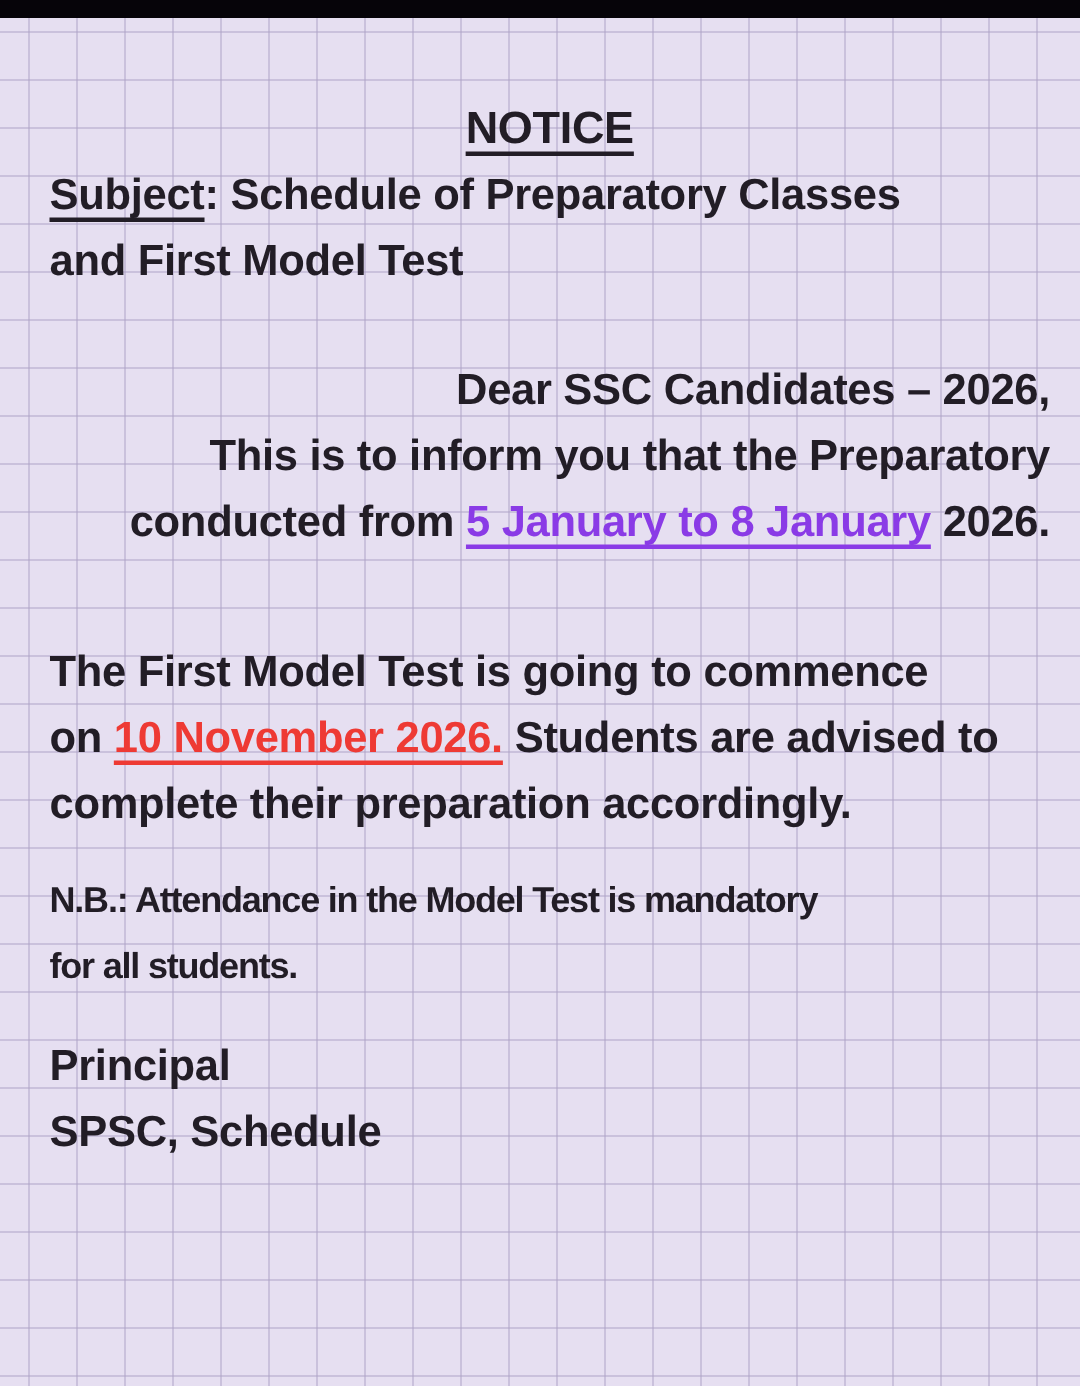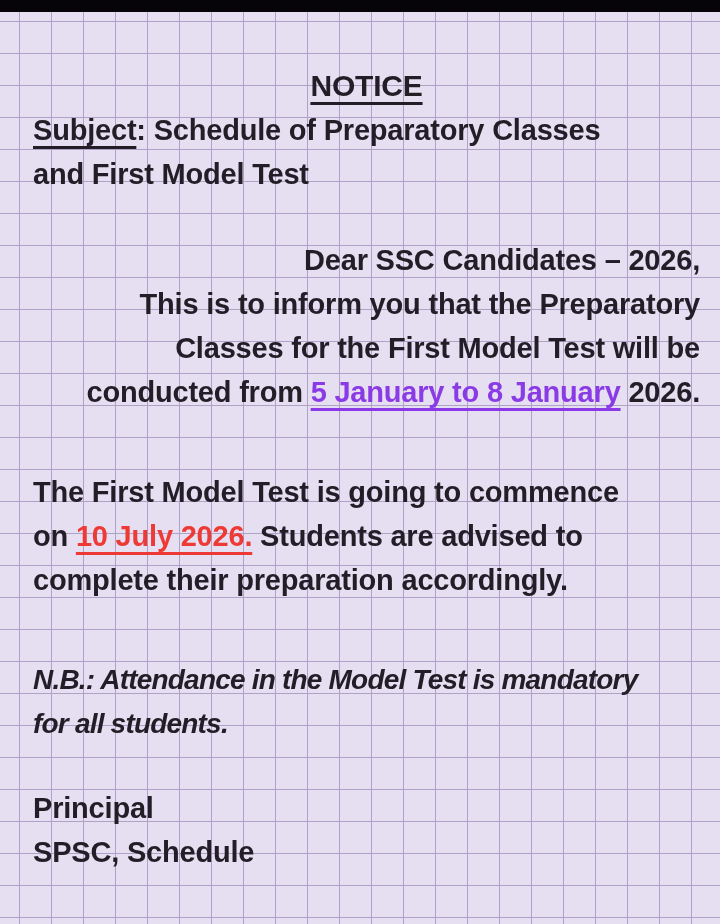--- a/index.html
+++ b/index.html
@@ -54,22 +54,22 @@
     font-weight: 700;
   }
   .u {
     text-decoration: underline;
     text-decoration-thickness: 2.5px;
     text-underline-offset: 6px;
   }
   .block-subject   { font-weight: 700; }
   .block-body1     { margin-top: 42px; text-align: right; }
   .block-body2     { margin-top: 56px; }
-  .block-nb        { margin-top: 56px; font-style: italic; font-weight: 700; letter-spacing: -0.8px; font-size: 28px; }
-  .block-signature { margin-top: 40px; }
+  .block-nb        { margin-top: 21px; font-weight: 700; letter-spacing: -0.8px; font-size: 24px; }
+  .block-signature { margin-top: 22px; }
   .hl-purple {
     color: var(--accent_purple, #8a3be6);
     font-weight: 700;
     text-decoration: underline;
     text-decoration-thickness: 2.5px;
     text-underline-offset: 6px;
   }
   .hl-red {
     color: var(--accent_red, #ee3a34);
     font-weight: 700;
@@ -91,27 +91,26 @@
     </div>
 
     <div class="block-subject">
       <span class="line"><span class="u">Subject</span><span>: Schedule of Preparatory Classes</span></span>
       <span class="line">and First Model Test</span>
     </div>
 
     <div class="block-body1">
       <span class="line">Dear SSC Candidates – 2026,</span>
       <span class="line">This is to inform you that the Preparatory</span>
-      <span class="line">Classes for the First Model Test will be</span>
       <span class="line"><span>conducted from </span><span class="hl-purple">5 January to 8 January</span><span> 2026.</span></span>
     </div>
 
     <div class="block-body2">
       <span class="line">The First Model Test is going to commence</span>
-      <span class="line"><span>on </span><span class="hl-red">10 July 2026.</span><span> Students are advised to</span></span>
+      <span class="line"><span>on </span><span class="hl-red">10 November 2026.</span><span> Students are advised to</span></span>
       <span class="line">complete their preparation accordingly.</span>
     </div>
 
     <div class="block-nb">
       <span class="line">N.B.: Attendance in the Model Test is mandatory</span>
       <span class="line">for all students.</span>
     </div>
 
     <div class="block-signature">
       <span class="line">Principal</span>

